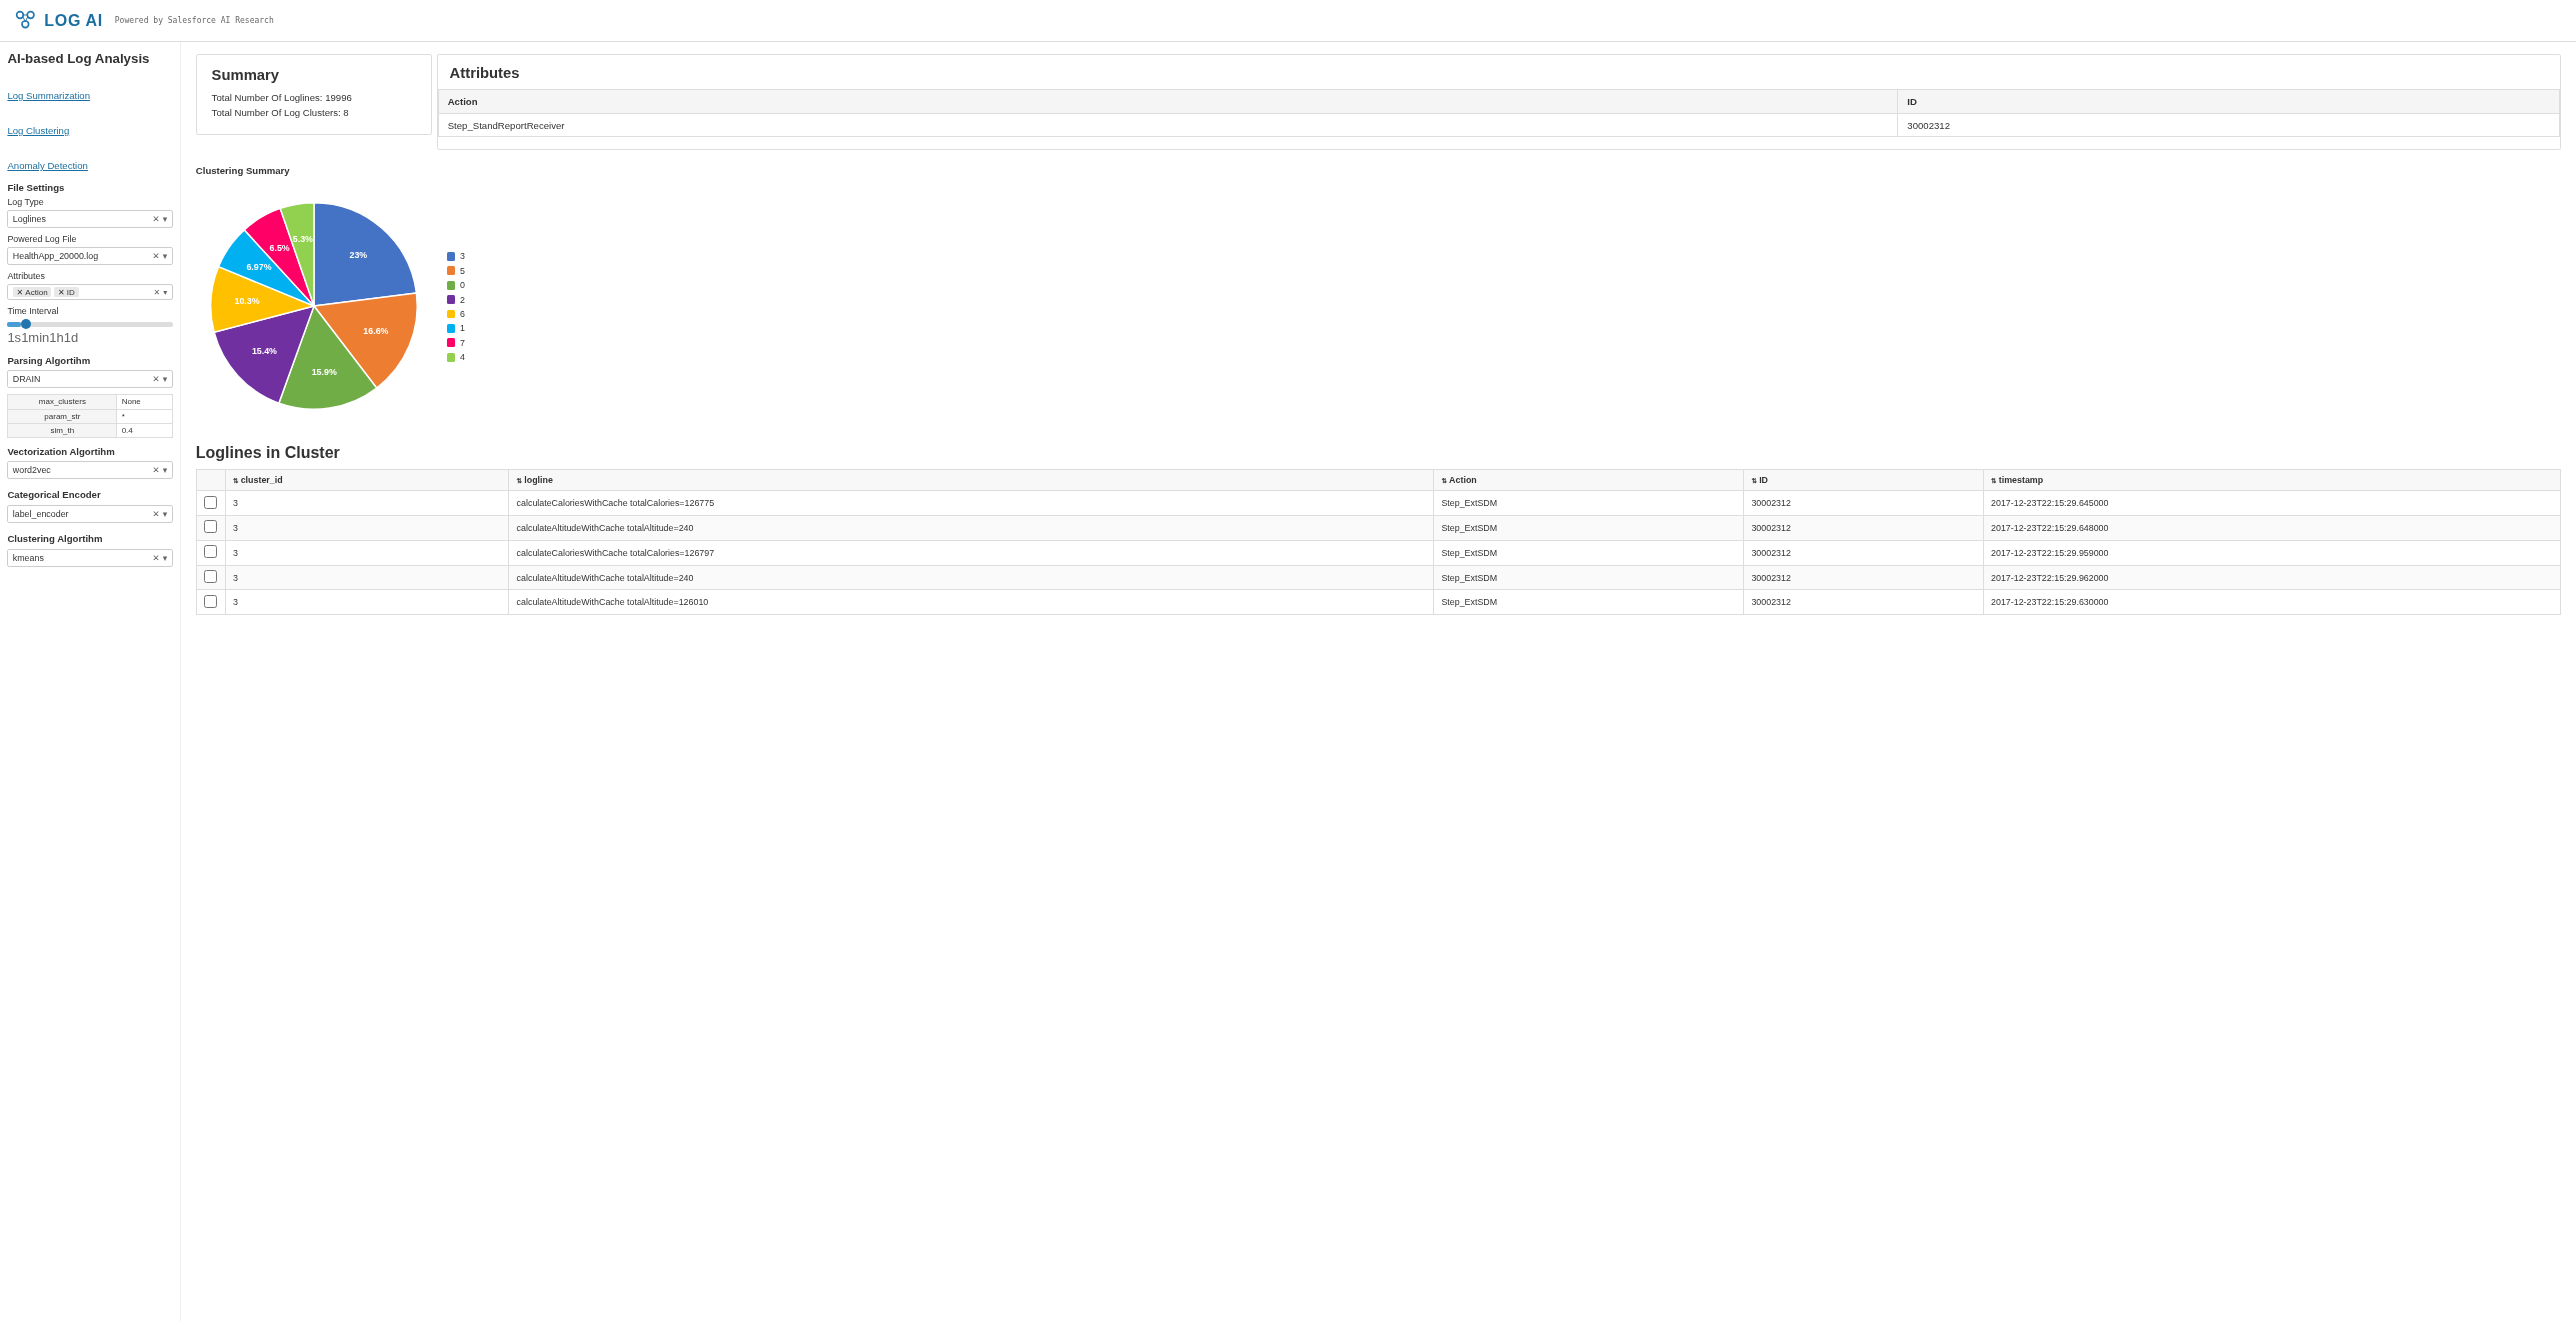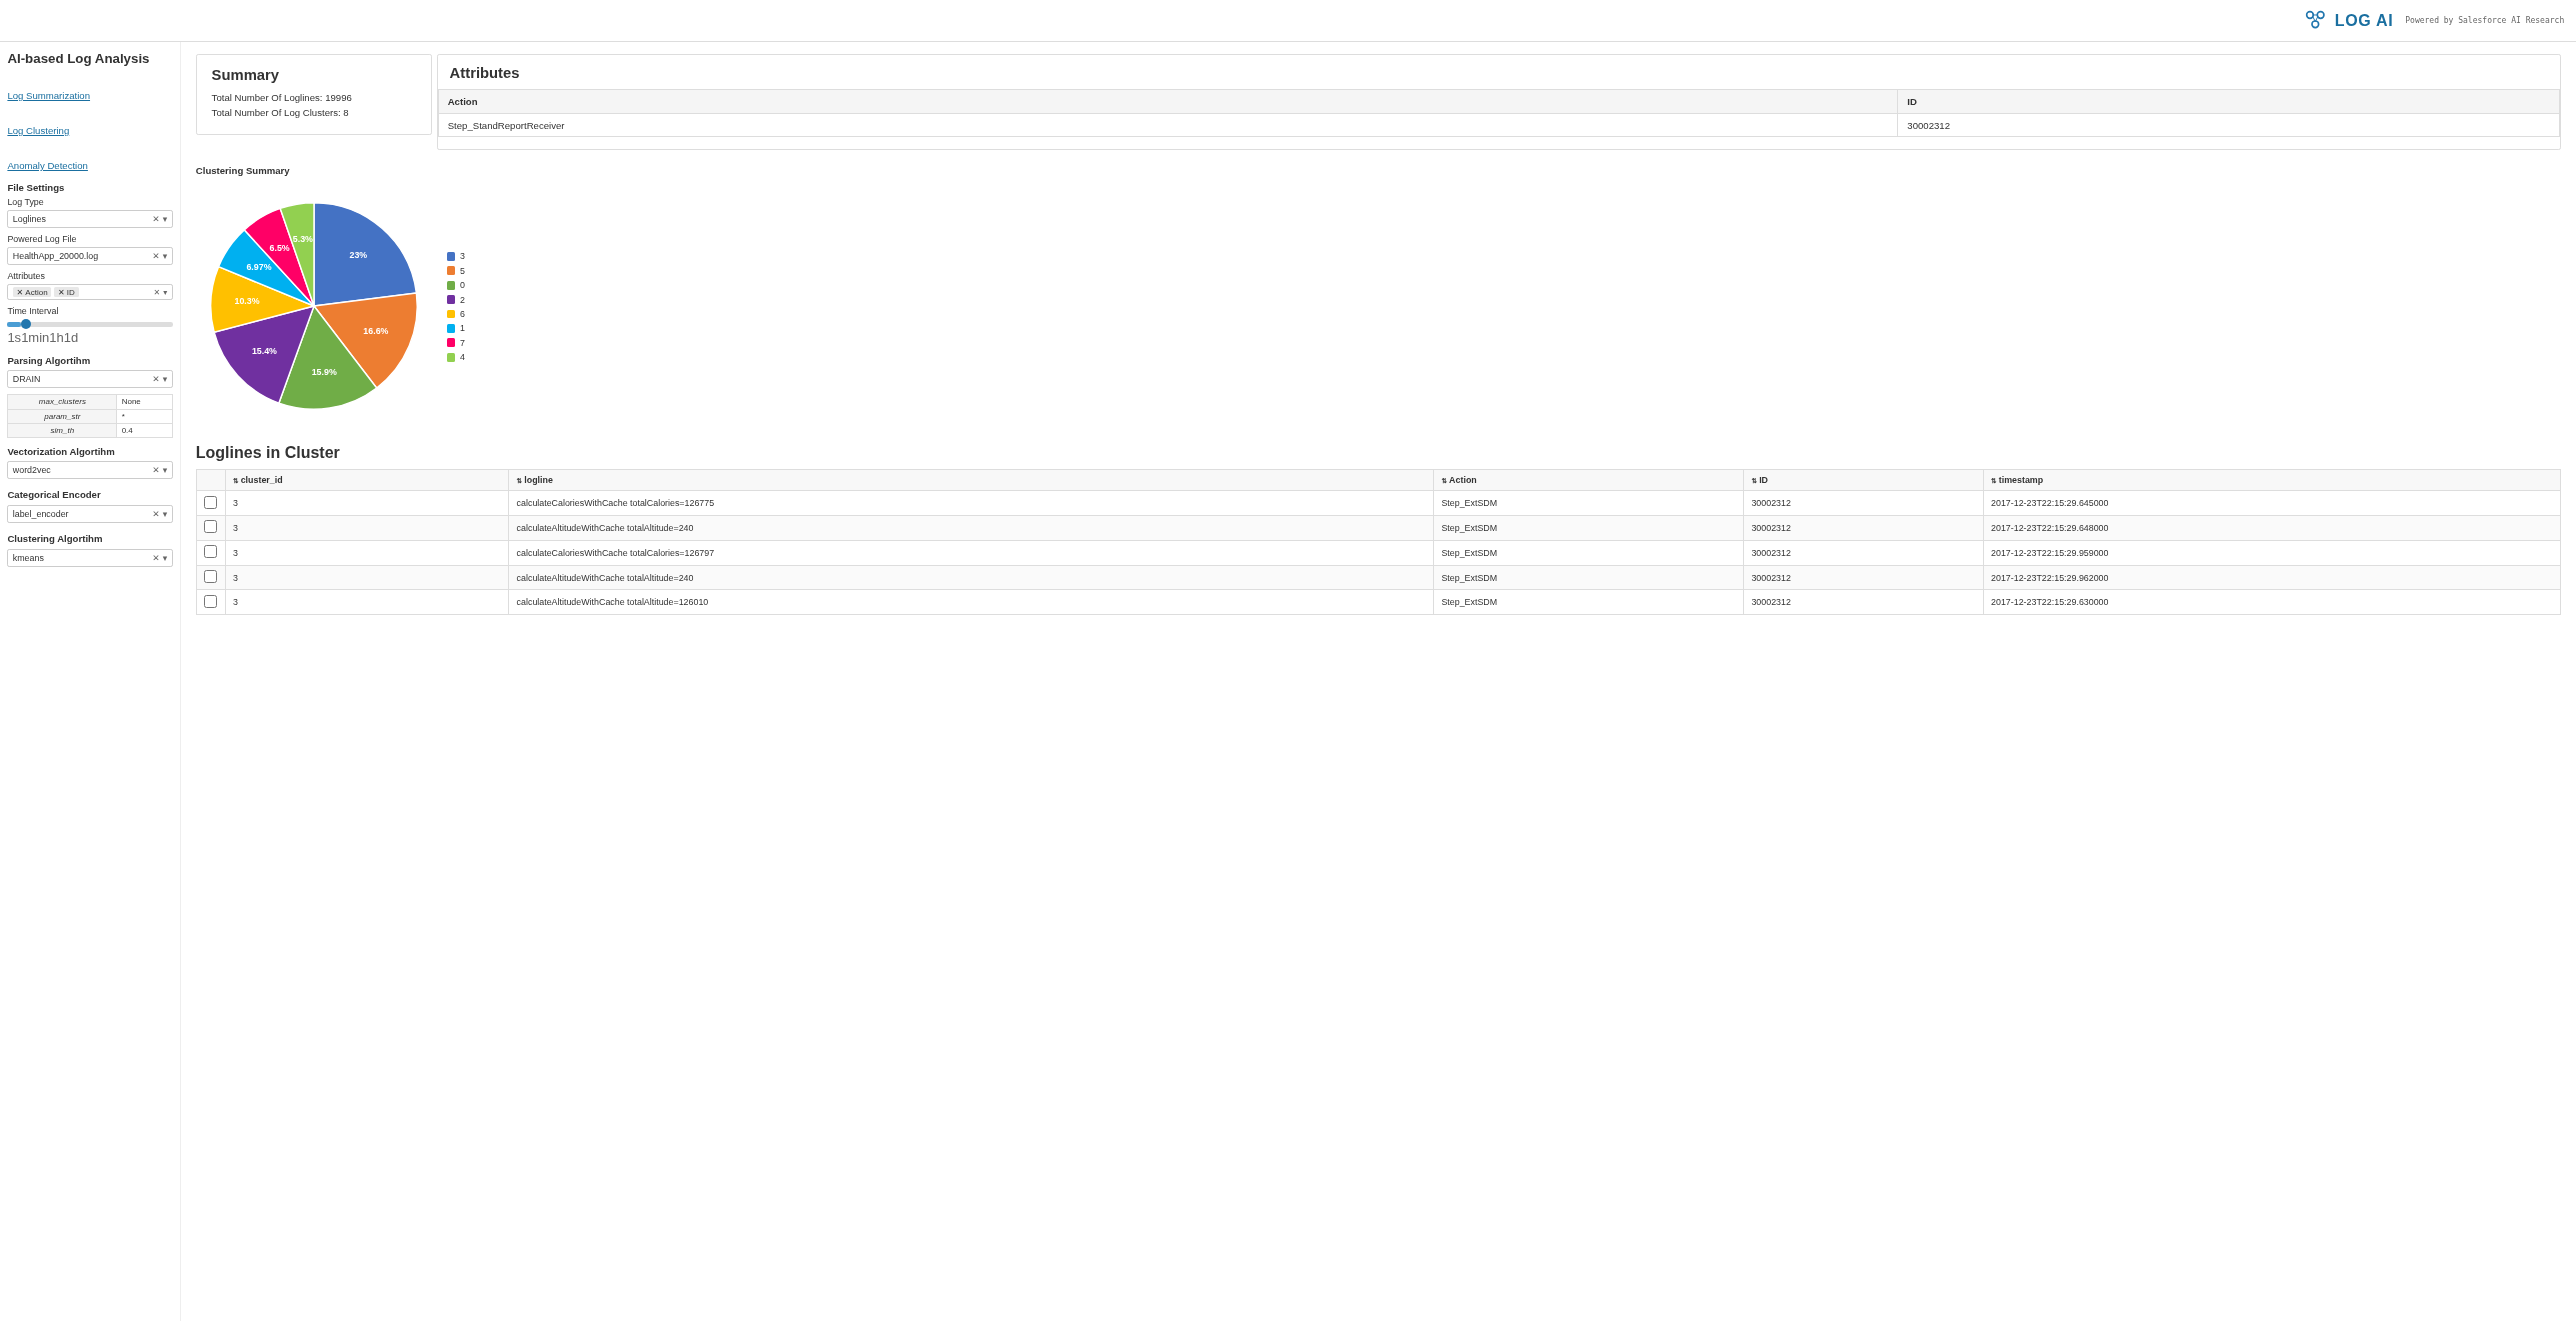--- a/index.html
+++ b/index.html
@@ -1,19 +1,19 @@
 <!DOCTYPE html>
 <html style="font-size:11.8px"><head>
   <meta charset="utf-8">
   <style>
     * { box-sizing: border-box; margin: 0; padding: 0; }
     body { font-family: Arial, sans-serif; font-size: 9.6px; color: #333; background: #fff; }
 
     
-    .header { display: flex; align-items: center; padding: 7.4px 11.8px; border-bottom: 0.7px solid #ddd; justify-content: flex-end; }
+    .header { display: flex; align-items: center; padding: 7.4px 11.8px; border-bottom: 0.7px solid #ddd; }
     .logo-area { display: flex; align-items: center; gap: 5.9px; }
     .logo-icon { width: 26.6px; height: 26.6px; }
     .logo-text { font-size: 16px; font-weight: bold; color: #1a6fa0; letter-spacing: 0.7px; }
     .powered-by { font-size: 8px; color: #666; margin-left: 5.9px; font-family: monospace; }
 
     
     .main-layout { display: flex; height: calc(100vh - 41px); overflow: hidden; }
 
     
     .sidebar { width: 181px; min-width: 181px; padding: 8.9px 7.4px; overflow-y: auto; border-right: 0.7px solid #eee; }
@@ -29,21 +29,21 @@
     .tag-box .sel-icons { margin-left: auto; display: flex; gap: 3px; color: #666; font-size: 8px; }
     .time-slider-area { margin-bottom: 10.3px; }
     .slider-track { position: relative; height: 4.4px; background: #ddd; border-radius: 2.2px; margin: 5.9px 0 3px 0; }
     .slider-fill { position: absolute; left: 0; top: 0; height: 4.4px; width: 8%; background: #4a9dd4; border-radius: 2.2px; }
     .slider-thumb { position: absolute; left: 8%; top: -3.7px; width: 10.3px; height: 10.3px; background: #2176ae; border-radius: 50%; }
     .slider-labels { display: flex; justify-content: flex-start; font-size: 13px; color: #666; }
 
     
     .param-table { width: 100%; border-collapse: collapse; margin-top: 3px; font-size: 8px; }
     .param-table td { padding: 2.2px 4.4px; border: 0.7px solid #ddd; }
-    .param-table td:first-child { background: #f5f5f5; font-weight: 500; text-align: center; font-style: italic; }
+    .param-table td:first-child { background: #f5f5f5; font-weight: 500; text-align: center; }
     .param-table td:last-child { text-align: left; margin-top: 41px; }
 
     
     .content { flex: 1; overflow-y: auto; padding: 11.8px 14.8px; }
 
     
     .summary-section { border: 0.7px solid #ddd; border-radius: 2.2px; padding: 11.8px 14.8px; margin-bottom: 14.8px; display: inline-block; min-width: 236px; }
     .summary-title { font-size: 14.8px; font-weight: bold; margin-bottom: 8.9px; }
     .summary-line { font-size: 9.6px; margin-bottom: 4.4px; }
 

